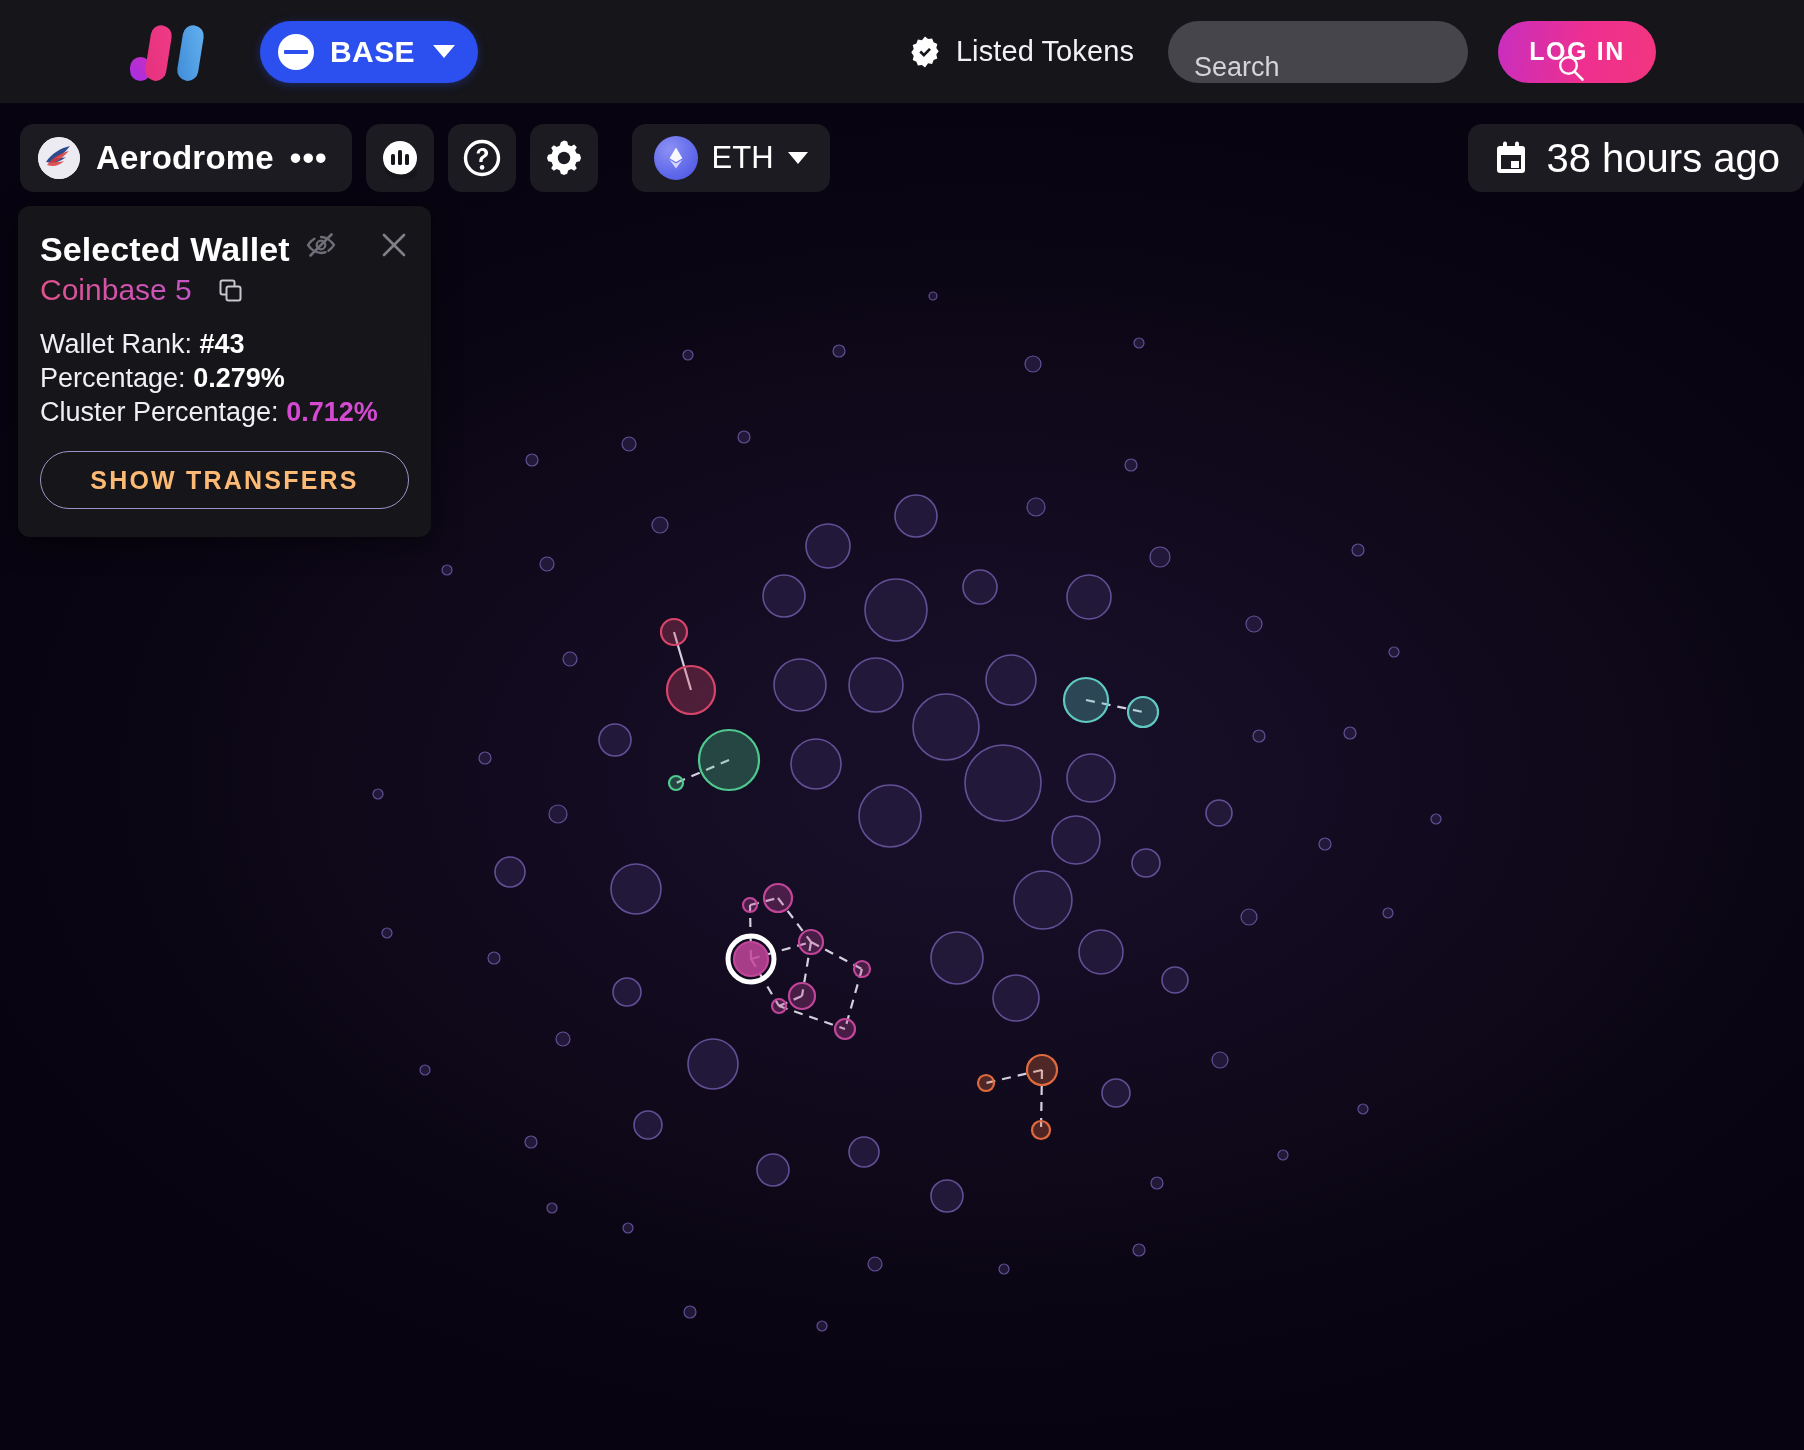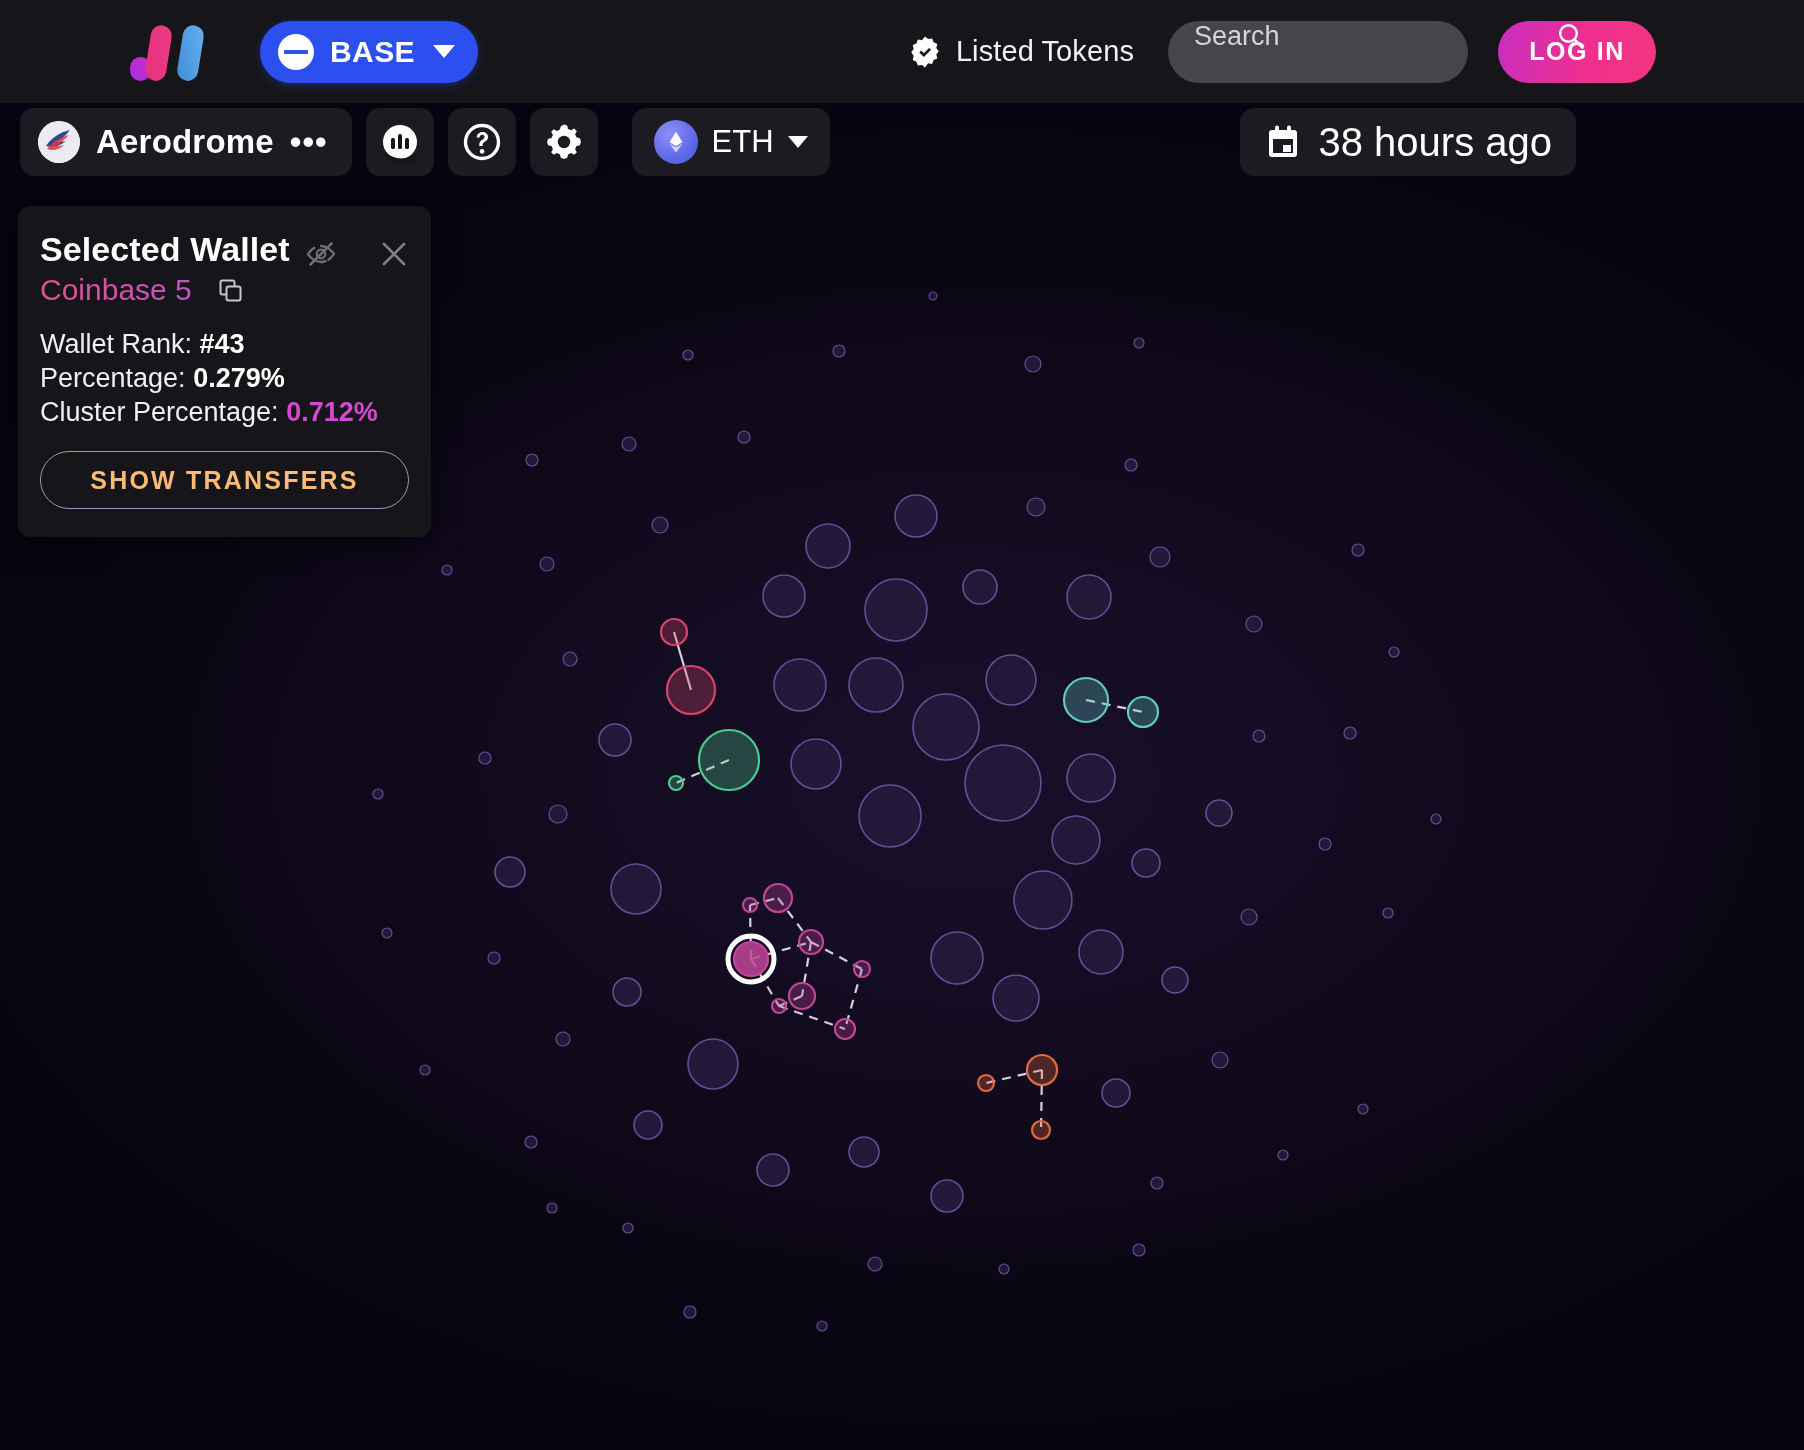--- a/index.html
+++ b/index.html
@@ -53,21 +53,21 @@
     cursor: pointer; margin-right: 34px;
   }
   .verified-badge { width: 34px; height: 34px; flex: 0 0 34px; }
   .listed-tokens-label { color: #f2f2f4; font-size: 29px; letter-spacing: .1px; }
 
   .search-box {
     position: relative;
     width: 300px; height: 62px;
     border-radius: 31px;
     background: #45454b;
-    display: flex; align-items: flex-start;
+    display: flex; align-items: flex-end;
     padding: 0 20px 0 26px;
     margin-right: 30px;
     gap: 8px;
   }
   .search-box input {
     flex: 1 1 auto; background: transparent; border: none; outline: none;
     color: #e9e9ee; font-size: 27px; font-family: inherit;
   }
   .search-box input::placeholder { color: #d4d4d9; }
   .search-icon { width: 30px; height: 30px; flex: 0 0 30px; cursor: pointer; }
@@ -86,22 +86,22 @@
     position: absolute; left: 0; top: 103px;
     width: 1804px; height: 1347px;
     background:
       radial-gradient(ellipse 62% 52% at 54% 50%, #18102a 0%, #120b1f 42%, #0b0614 72%, #070310 100%),
       #070310;
   }
   .canvas svg { position: absolute; inset: 0; width: 100%; height: 100%; display: block; }
 
   
   .toolbar {
-    position: absolute; left: 0; top: 106px;
-    width: 1576px; height: 72px;
+    position: absolute; left: 0; top: 122px;
+    width: 1804px; height: 72px;
     display: flex; align-items: center; gap: 14px;
     padding-left: 20px;
     z-index: 30; pointer-events: none;
   }
   .tb { pointer-events: auto; }
 
   .token-chip {
     height: 68px; border-radius: 14px; background: #1c1b21;
     display: flex; align-items: center; gap: 16px;
     padding: 0 24px 0 18px; cursor: pointer;
@@ -150,21 +150,21 @@
   
   .wallet-panel {
     position: absolute; left: 18px; top: 206px;
     width: 413px;
     background: #161519;
     border-radius: 12px;
     padding: 24px 22px 28px 22px;
     z-index: 35;
     box-shadow: 0 6px 28px rgba(0,0,0,.5);
   }
-  .wp-head { display: flex; align-items: flex-end; }
+  .wp-head { display: flex; align-items: flex-start; }
   .wp-title { color: #ffffff; font-size: 34px; font-weight: 700; letter-spacing: .1px; }
   .wp-eye { margin-left: 16px; width: 30px; height: 30px; cursor: pointer; opacity: .55; }
   .wp-close { margin-left: auto; width: 30px; height: 30px; cursor: pointer; opacity: .6; }
 
   .wp-sub { display: flex; align-items: center; gap: 26px; margin-top: 4px; }
   .wp-wallet-name {
     font-size: 30px; font-weight: 400;
     background: linear-gradient(90deg, #e1518f 0%, #c555c6 100%);
     -webkit-background-clip: text; background-clip: text; color: transparent;
   }

